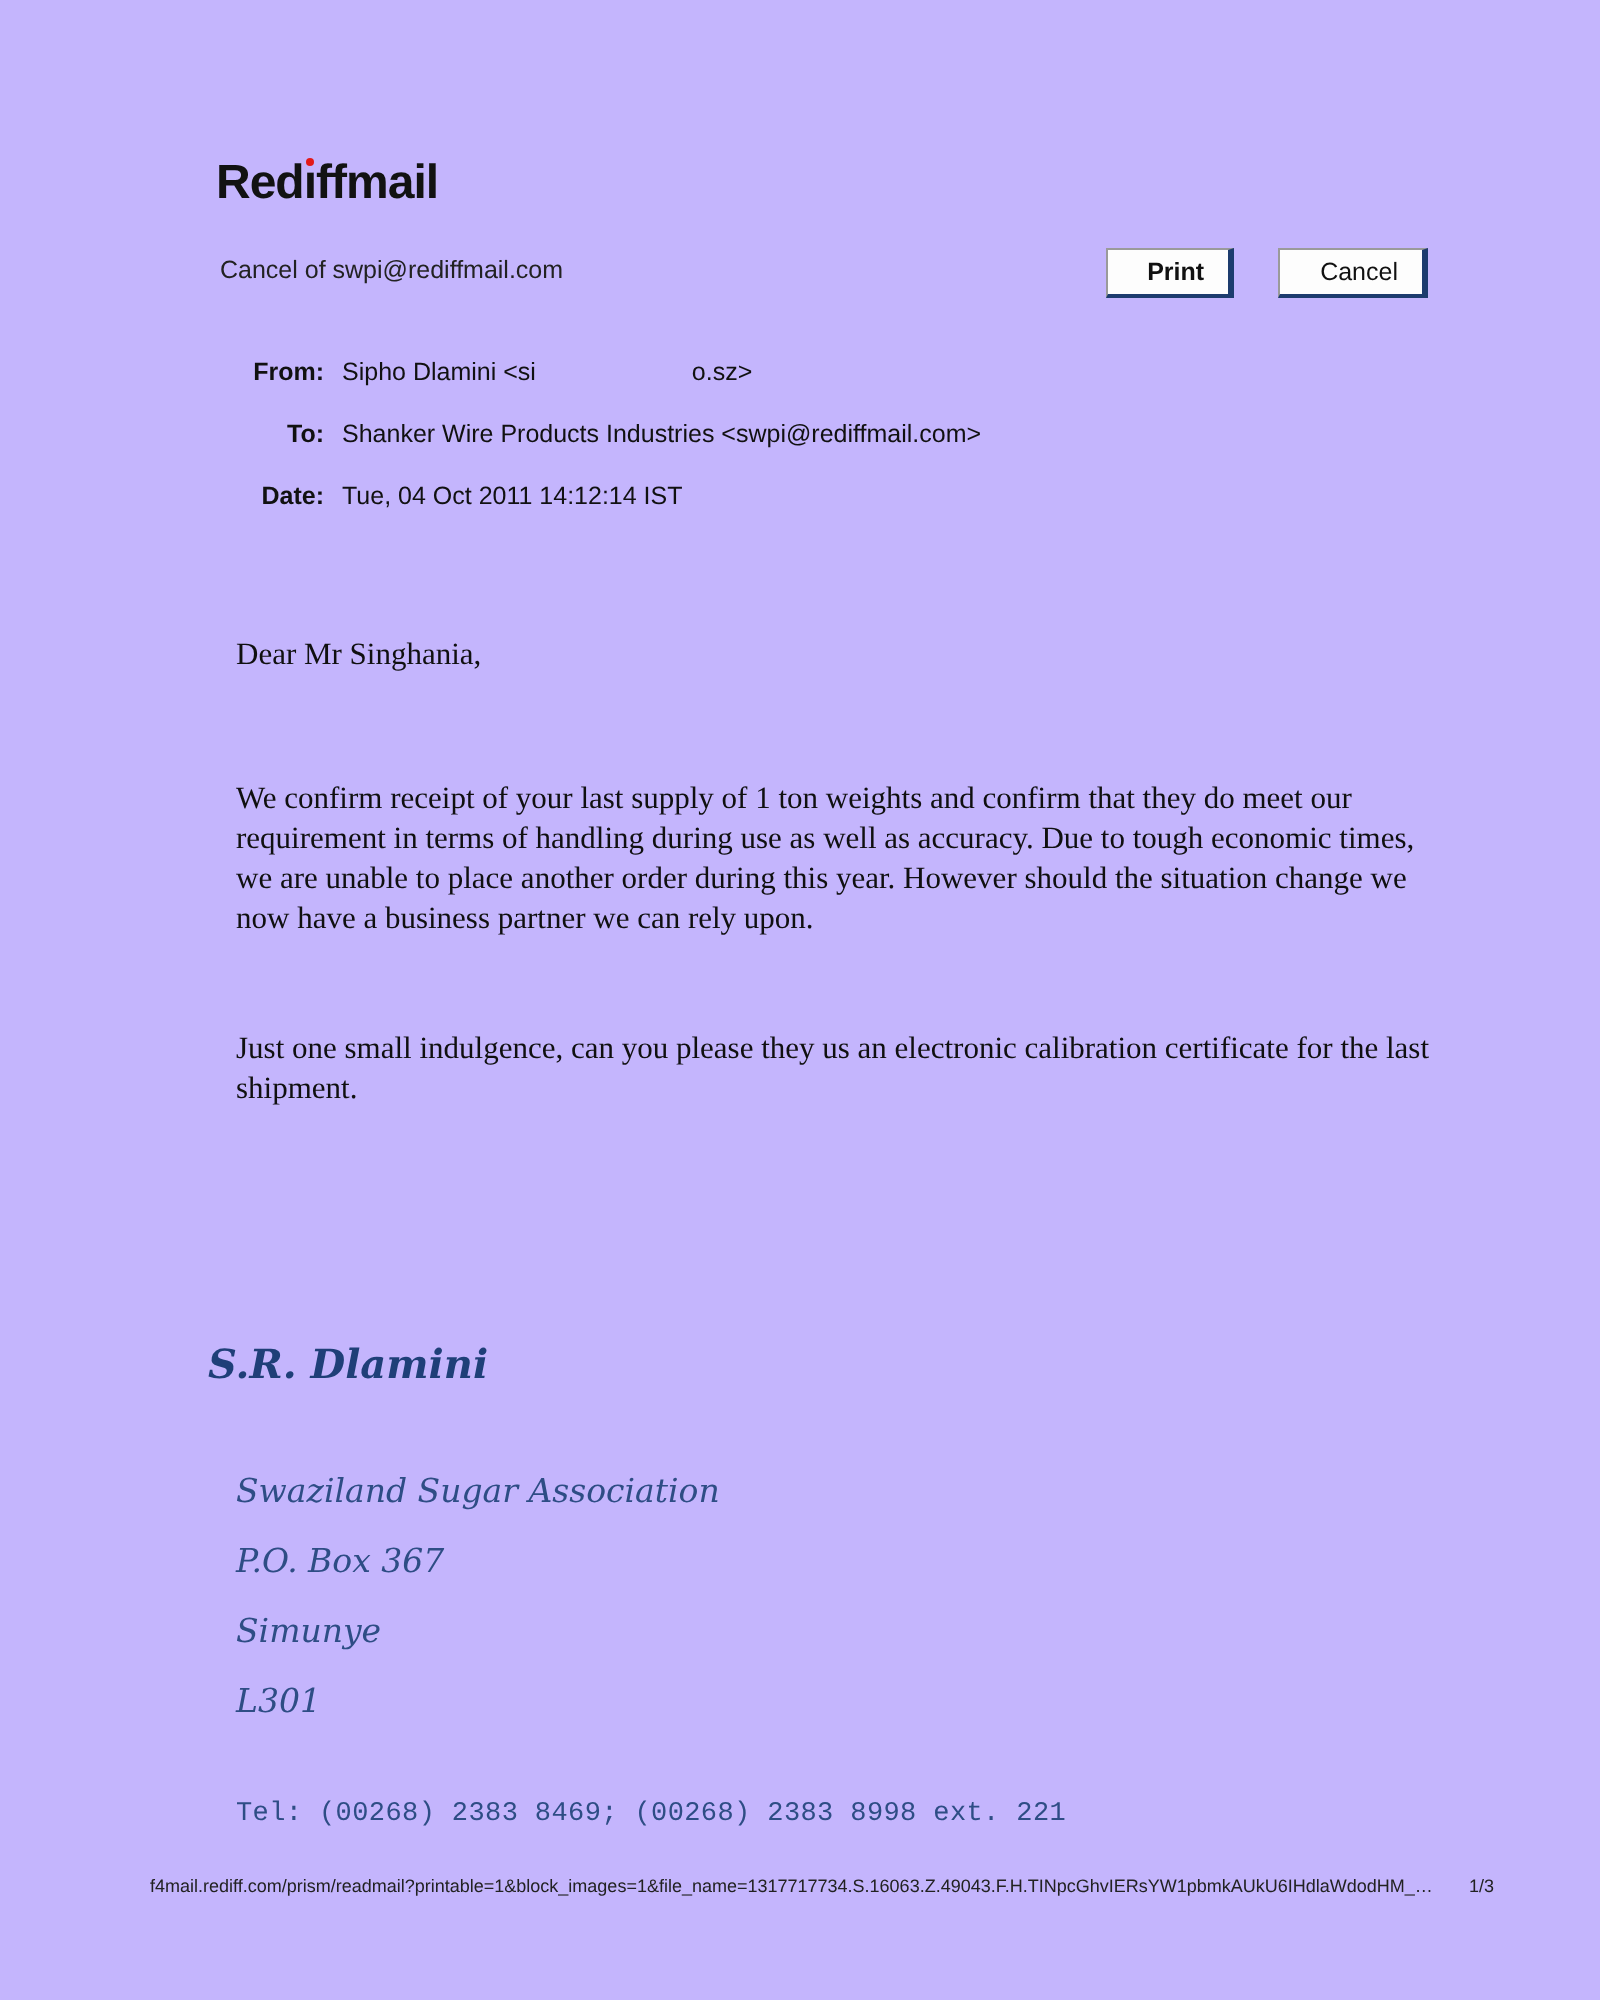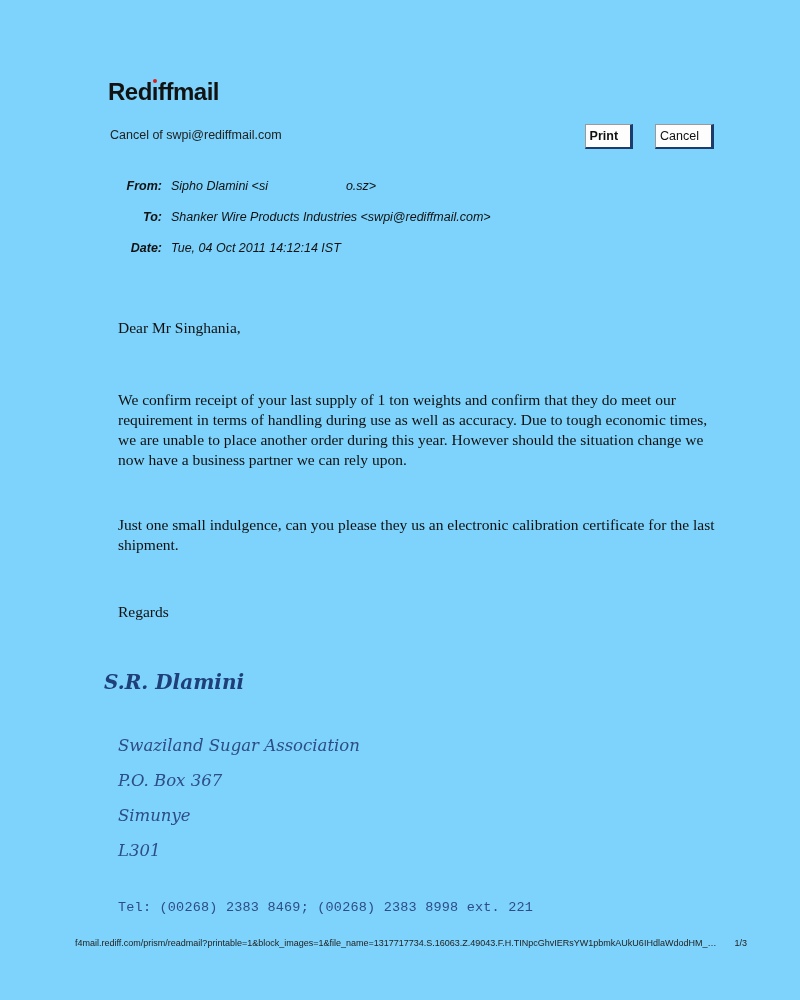--- a/index.html
+++ b/index.html
@@ -1,21 +1,21 @@
 <!DOCTYPE html>
 <html><head>
 <meta charset="utf-8">
 <style>
   * { margin:0; padding:0; box-sizing:border-box; }
   html,body { background:#ffffff; }
   body { font-family:"Liberation Sans", sans-serif; color:#1a1a1a; }
   .page {
     position:relative;
     width:800px; height:1000px;
-    background:#7dd3fc;
+    background:#c4b5fd;
     overflow:hidden;
   }
 
   
   .logo {
     position:absolute; left:108px; top:78px;
     font-family:"Liberation Sans", sans-serif;
     font-weight:bold; font-size:24px; color:#121212;
     letter-spacing:-0.5px;
   }
@@ -35,33 +35,33 @@
   
   .toolbar-buttons {
     position:absolute; top:124px; right:86px;
     display:flex; gap:22px;
   }
   .btn {
     background:#fdfdfd;
     border:1px solid #9a9a9a;
     border-right:3px solid #1d3c6e;
     border-bottom:2px solid #1d3c6e;
-    padding:4px 12px 4px 4px;
+    padding:4px 12px 4px 20px;
     font-family:"Liberation Sans", sans-serif;
     font-size:12.5px; color:#111;
     cursor:pointer;
   }
   .btn-print { font-weight:bold; }
 
   
   .mail-headers {
     position:absolute; left:110px; top:179px;
     font-size:12.5px;
   }
-  .hdr-row { display:flex; margin-bottom:17px;font-style:italic; }
+  .hdr-row { display:flex; margin-bottom:17px; }
   .hdr-label {
     width:52px; text-align:right;
     font-weight:bold; color:#111;
     flex-shrink:0;
   }
   .hdr-value { padding-left:9px; color:#111; white-space:nowrap; }
   .hdr-value.bold { font-weight:bold; }
   .redact-gap { display:inline-block; width:78px; }
 
   
@@ -133,21 +133,20 @@
     </div>
     <div class="hdr-row">
       <span class="hdr-label">Date:</span>
       <span class="hdr-value">Tue, 04 Oct 2011 14:12:14 IST</span>
     </div>
   </div>
 
   <div class="body-text salutation">Dear Mr Singhania,</div>
   <div class="body-text para1">We confirm receipt of your last supply of 1 ton weights and confirm that they do meet our requirement in terms of handling during use as well as accuracy. Due to tough economic times, we are unable to place another order during this year. However should the situation change we now have a business partner we can rely upon.</div>
   <div class="body-text para2">Just one small indulgence, can you please they us an electronic calibration certificate for the last shipment.</div>
-  <div class="body-text closing">Regards</div>
 
   <div class="sig-name">S.R. Dlamini</div>
   <div class="sig-line sig-org">Swaziland Sugar Association</div>
   <div class="sig-line sig-pobox">P.O. Box 367</div>
   <div class="sig-line sig-city">Simunye</div>
   <div class="sig-line sig-code">L301</div>
   <div class="sig-tel">Tel: (00268) 2383 8469; (00268) 2383 8998 ext. 221</div>
 
   <div class="print-footer">
     <span class="footer-url">f4mail.rediff.com/prism/readmail?printable=1&amp;block_images=1&amp;file_name=1317717734.S.16063.Z.49043.F.H.TINpcGhvIERsYW1pbmkAUkU6IHdlaWdodHM_…</span>

